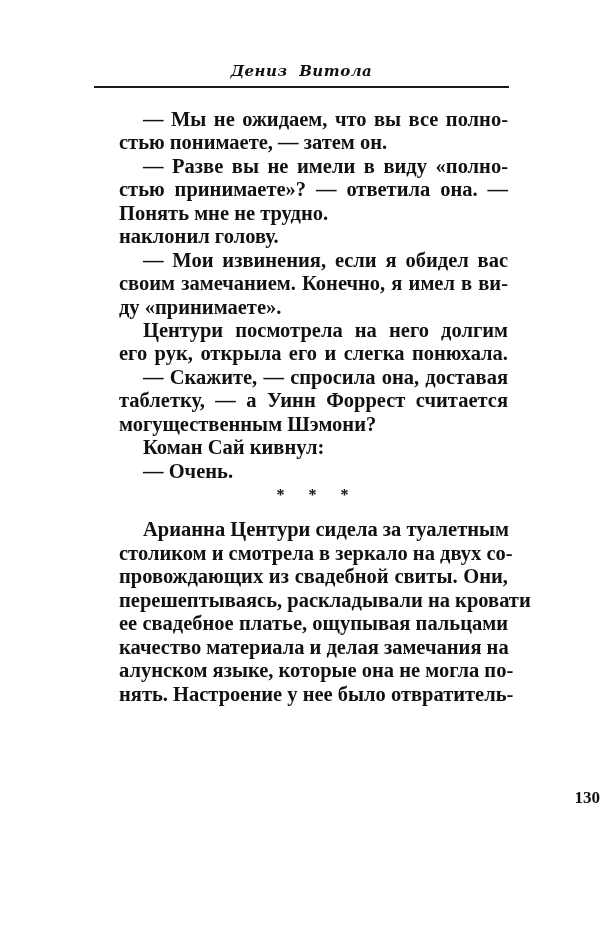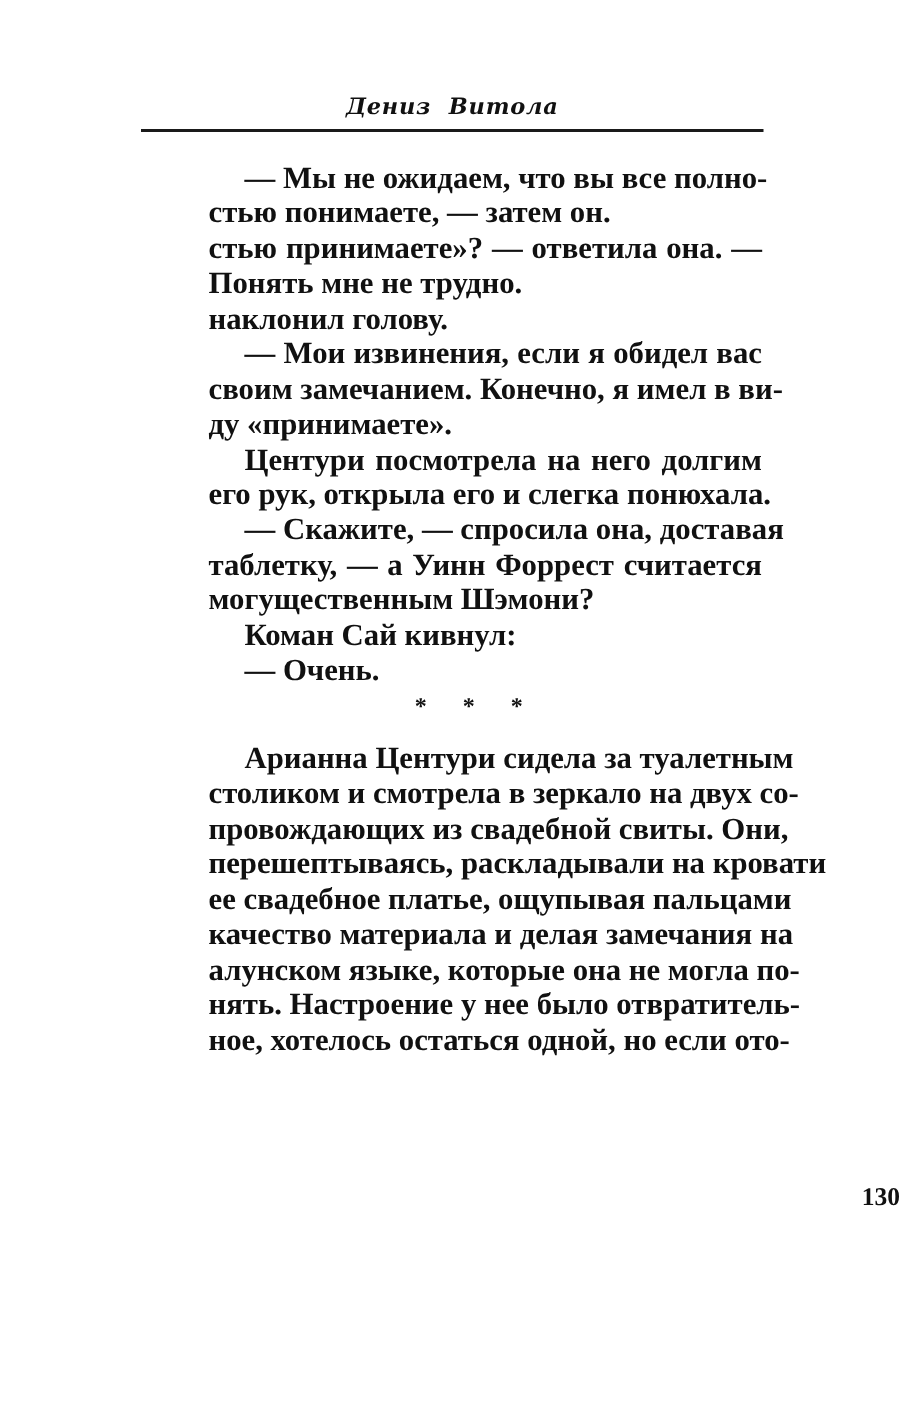--- a/index.html
+++ b/index.html
@@ -52,21 +52,20 @@
       line-height: 23.45px;
       font-weight: bold;
       text-align: justify;
     }
     .line {
       display: block;
       white-space: nowrap;
       text-align: justify;
       text-align-last: justify;
       height: 23.45px;
-      margin-left: 20px;
     }
     .line.indent {
       padding-left: 24px;
     }
     .line.last {
       text-align-last: left;
     }
     .separator {
       display: block;
       height: 23.45px;
@@ -94,20 +93,21 @@
 <body>
 
 <div class="page">
   <div class="running-head">Дениз  Витола</div>
   <div class="head-rule"></div>
 
   <div class="body-text">
     <div id="part1">
         <span class="line indent">— Мы не ожидаем, что вы все полно-</span>
         <span class="line last">стью понимаете, — затем он.</span>
+        <span class="line indent">— Разве вы не имели в виду «полно-</span>
         <span class="line">стью принимаете»? — ответила она. —</span>
         <span class="line last">Понять мне не трудно.</span>
         <span class="line last">наклонил голову.</span>
         <span class="line indent">— Мои извинения, если я обидел вас</span>
         <span class="line">своим замечанием. Конечно, я имел в ви-</span>
         <span class="line last">ду «принимаете».</span>
         <span class="line indent">Центури посмотрела на него долгим</span>
         <span class="line">его рук, открыла его и слегка понюхала.</span>
         <span class="line indent">— Скажите, — спросила она, доставая</span>
         <span class="line">таблетку, — а Уинн Форрест считается</span>
@@ -119,18 +119,17 @@
     <div class="gap"></div>
     <div id="part2">
         <span class="line indent">Арианна Центури сидела за туалетным</span>
         <span class="line">столиком и смотрела в зеркало на двух со-</span>
         <span class="line">провождающих из свадебной свиты. Они,</span>
         <span class="line">перешептываясь, раскладывали на кровати</span>
         <span class="line">ее свадебное платье, ощупывая пальцами</span>
         <span class="line">качество материала и делая замечания на</span>
         <span class="line">алунском языке, которые она не могла по-</span>
         <span class="line">нять. Настроение у нее было отвратитель-</span>
-        <span class="line">ное, хотелось остаться одной, но если ото-</span>
       </div>
   </div>
 
   <div class="folio">130</div>
 </div>
 
 </body></html>

